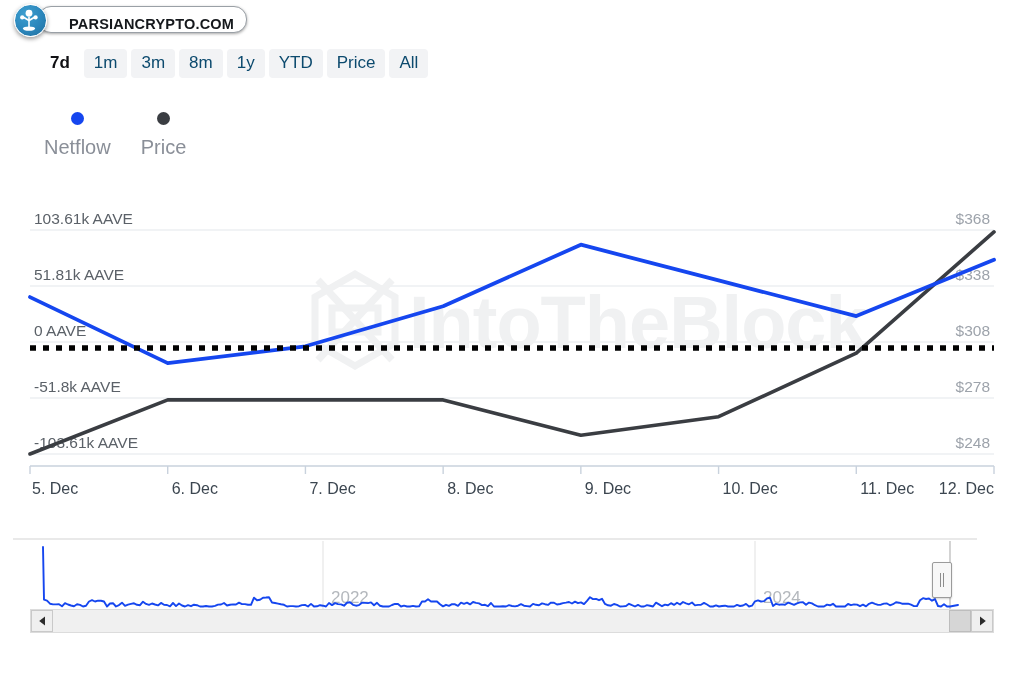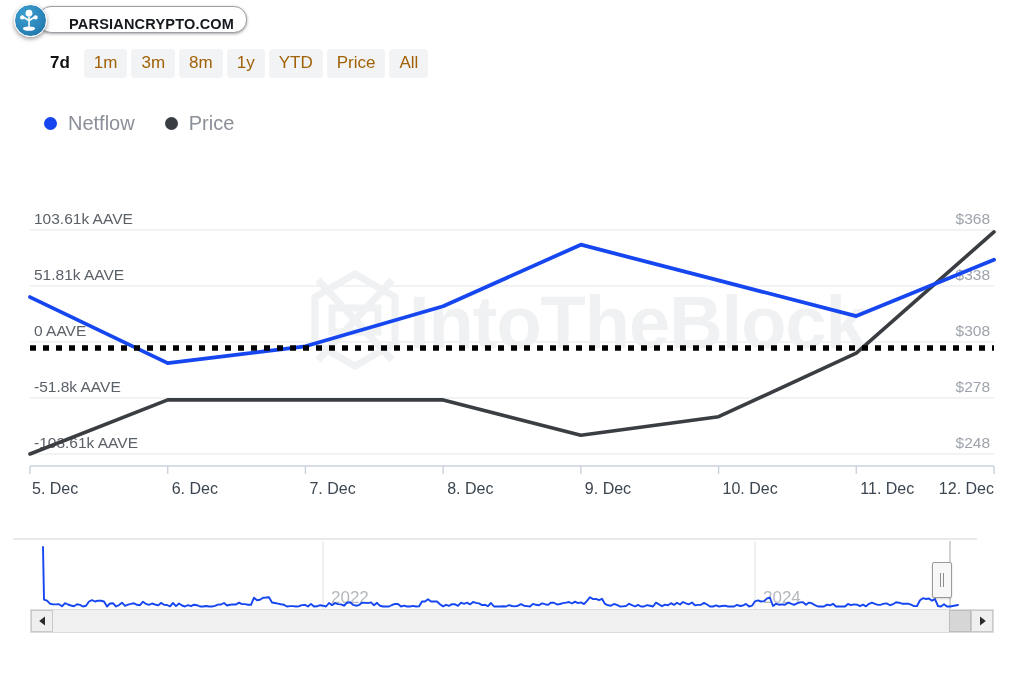--- a/index.html
+++ b/index.html
@@ -70,21 +70,21 @@
     top: 38px;
     display: flex;
     align-items: center;
     gap: 4px;
     z-index: 20;
     margin-top: 11px;
   }
   .range-tab {
     font-family: "Liberation Sans", sans-serif;
     font-size: 17px;
-    color: #a16207;
+    color: #0c4a6e;
     background: #f2f3f5;
     border: none;
     border-radius: 4px;
     padding: 5px 10px 6px 10px;
     line-height: 1.05;
     cursor: pointer;
     white-space: nowrap;
   }
   .range-tab.selected {
     background: #ffffff;
@@ -100,20 +100,21 @@
     display: flex;
     align-items: center;
     gap: 30px;
     z-index: 20;
   }
   .legend-item {
     display: flex;
     align-items: center;
     gap: 11px;
     cursor: pointer;
+    flex-direction: column;
   }
   .legend-dot {
     width: 13px;
     height: 13px;
     border-radius: 50%;
     flex: 0 0 auto;
   }
   .legend-label {
     font-family: "Liberation Sans", sans-serif;
     font-size: 20px;

